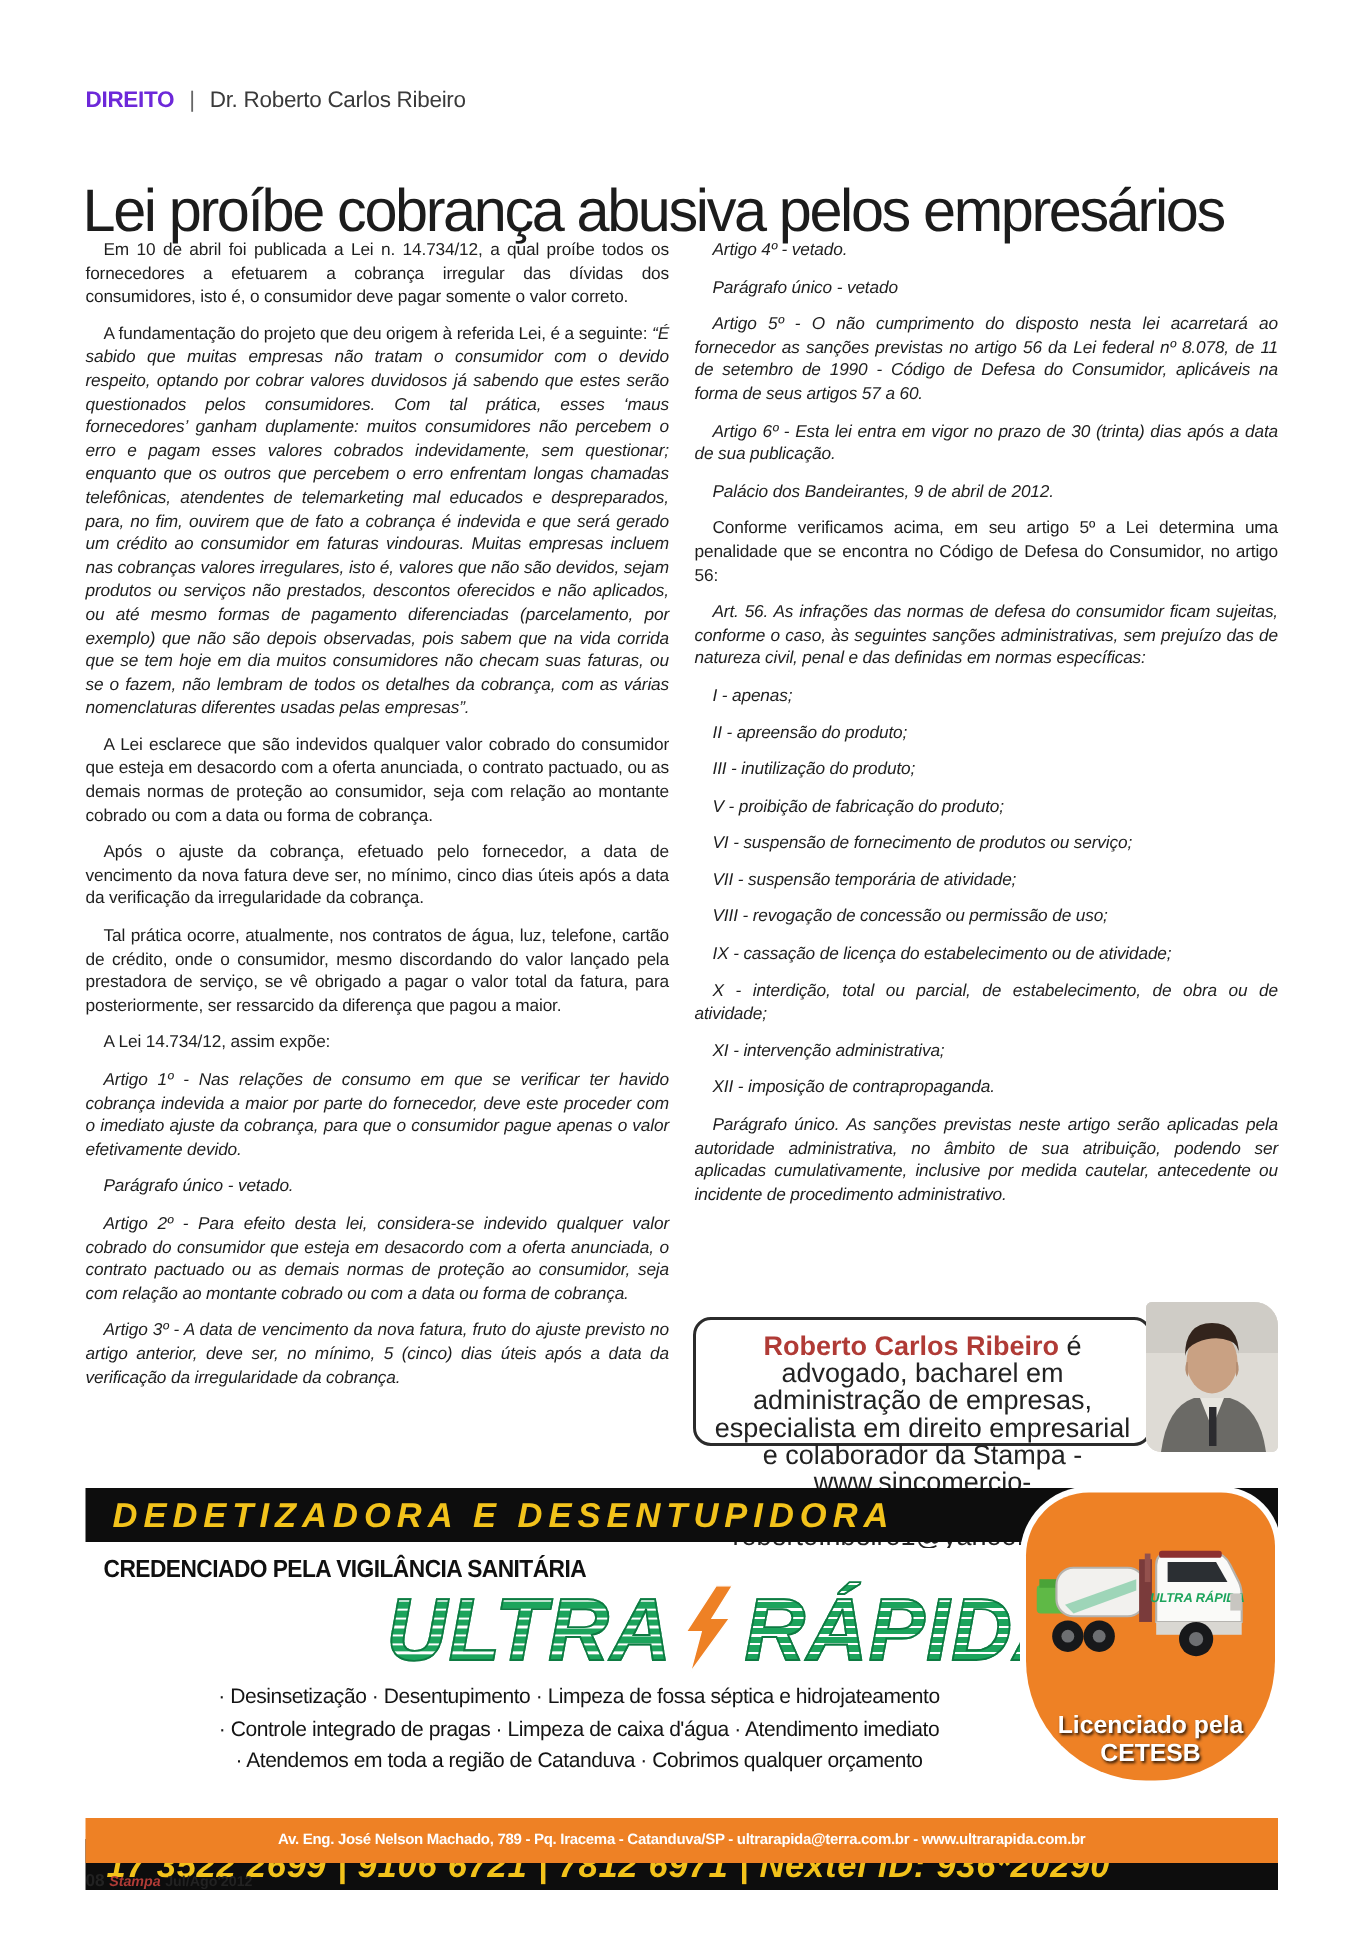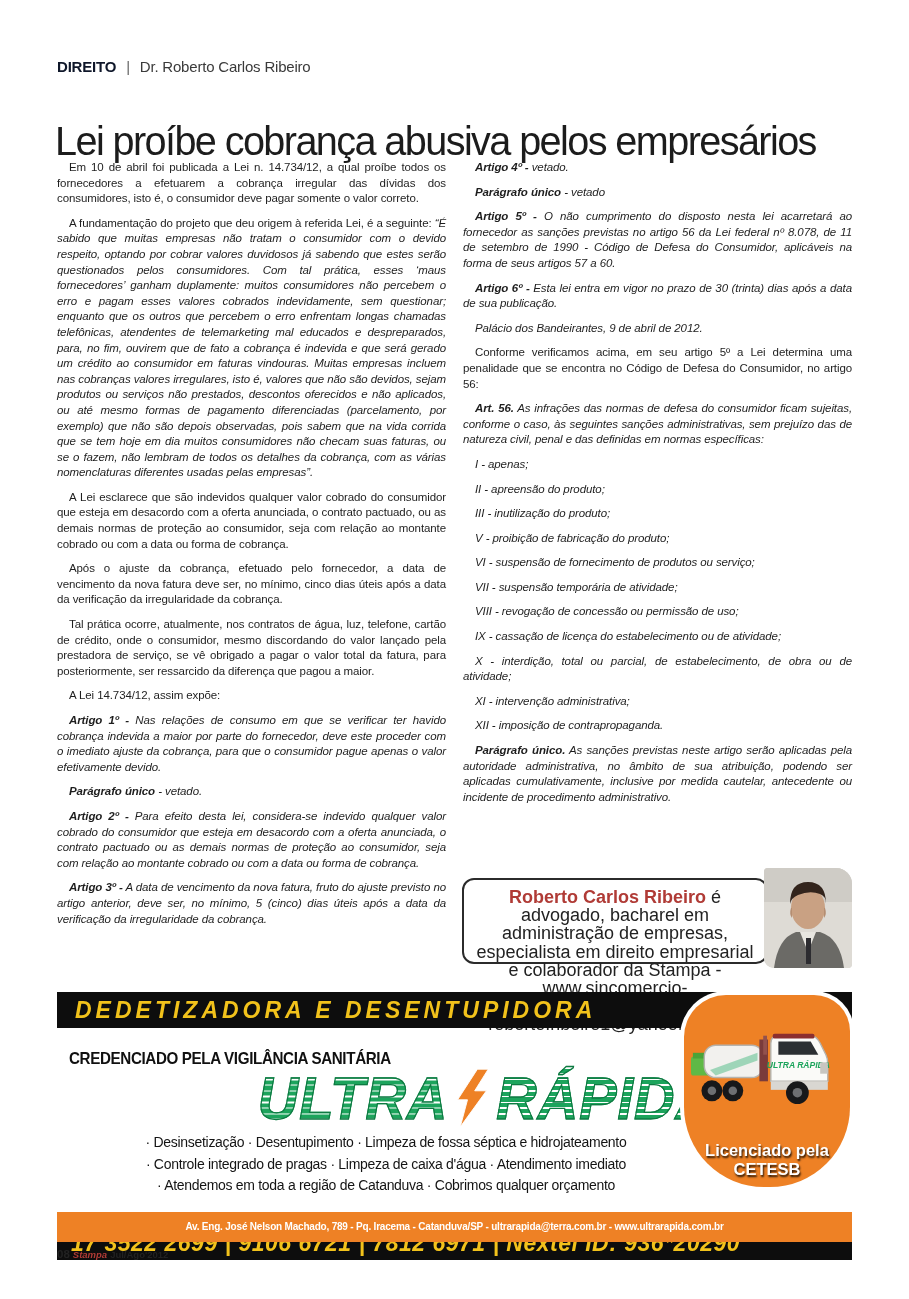--- a/index.html
+++ b/index.html
@@ -5,37 +5,37 @@
   html,body{margin:0;padding:0;}
   body{
     width:909px;height:1299px;background:#ffffff;position:relative;
     font-family:"Liberation Sans", sans-serif;color:#222;
     -webkit-font-smoothing:antialiased;overflow:hidden;
   }
   .page{position:absolute;inset:0;}
 
   
   .kicker{position:absolute;left:57px;top:58px;font-size:15px;letter-spacing:-0.2px;}
-  .kicker .section{color:#0f172a;font-weight:bold;}
+  .kicker .section{color:#6d28d9;font-weight:bold;}
   .kicker .sep{color:#666;margin:0 6px;font-weight:300;}
   .kicker .author{color:#3a3a3a;}
 
   
   .headline{
     position:absolute;left:55px;top:92px;width:800px;
     font-size:40px;font-weight:normal;color:#1c1c1c;letter-spacing:-1.6px;
     transform:scaleX(0.99);transform-origin:left top;white-space:nowrap;
   }
 
   
   .columns{position:absolute;left:57px;top:160px;width:795px;display:flex;gap:17px;}
   .col{width:389px;font-size:11.5px;line-height:15.6px;text-align:justify;color:#1e1e1e;letter-spacing:-0.1px;}
   .col p{margin:0 0 9px 0;text-indent:12px;}
   .it{font-style:italic;}
-  .lead{font-weight:bold;font-style:italic;}
+  .lead{font-weight:normal;font-style:italic;}
 
   
   .bio{position:absolute;left:462px;top:868px;width:390px;height:100px;}
   .bio-box{
     position:absolute;left:0;top:10px;width:278px;height:66px;
     border:2px solid #2b2b2b;border-radius:12px;padding:8px 12px;
     font-size:18px;line-height:18.2px;text-align:center;color:#222;
   }
   .bio-name{color:#b03b36;font-weight:bold;}
   .bio-photo{
@@ -45,21 +45,21 @@
 
   
   .ad{position:absolute;left:57px;top:992px;width:795px;height:250px;}
   .ad-topbar{
     position:absolute;left:0;top:0;width:100%;height:36px;background:#0d0d0d;
     color:#f2c21b;font-size:23px;font-weight:bold;font-style:italic;
     letter-spacing:4px;line-height:37px;padding-left:18px;box-sizing:border-box;
     white-space:nowrap;
   }
   .ad-corner{position:absolute;right:0;top:0;width:80px;height:108px;background:#0d0d0d;z-index:1;}
-  .ad-body{position:absolute;left:0;top:52px;width:100%;height:136px;background:#ffffff;}
+  .ad-body{position:absolute;left:0;top:40px;width:100%;height:136px;background:#ffffff;}
   .ad-cred{
     margin:5px 0 0 12px;font-size:16.5px;font-weight:bold;color:#101010;
     letter-spacing:-0.4px;width:620px;transform:scaleX(0.92);transform-origin:left top;
     white-space:nowrap;
   }
   .logo-row{width:645px;margin:0 0 0 15px;height:62px;display:flex;align-items:center;justify-content:flex-end;gap:6px;}
   .brand-word{
     font-size:56px;font-weight:bold;font-style:italic;letter-spacing:1px;line-height:58px;
     background-image:repeating-linear-gradient(180deg,#1ca45c 0px,#1ca45c 4px,#ffffff 4px,#ffffff 5.5px);
     -webkit-background-clip:text;background-clip:text;color:transparent;

